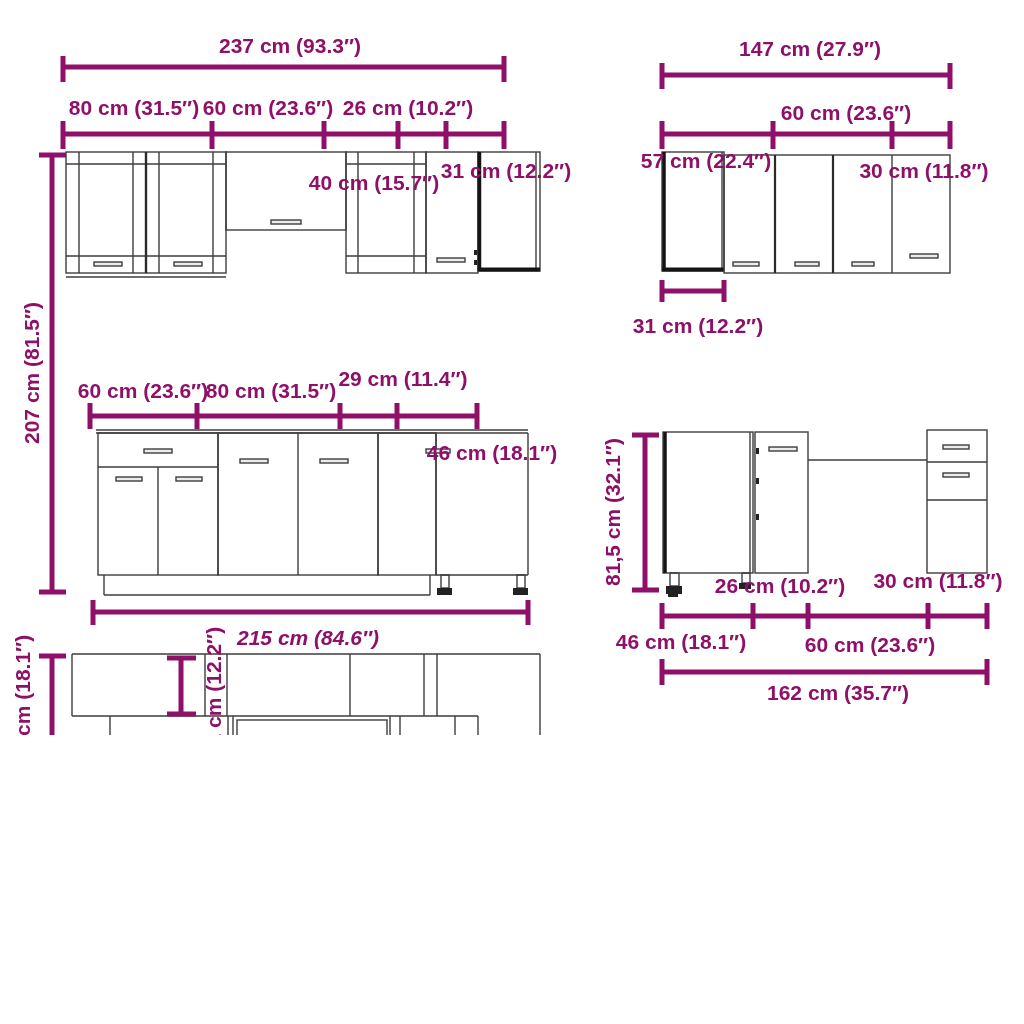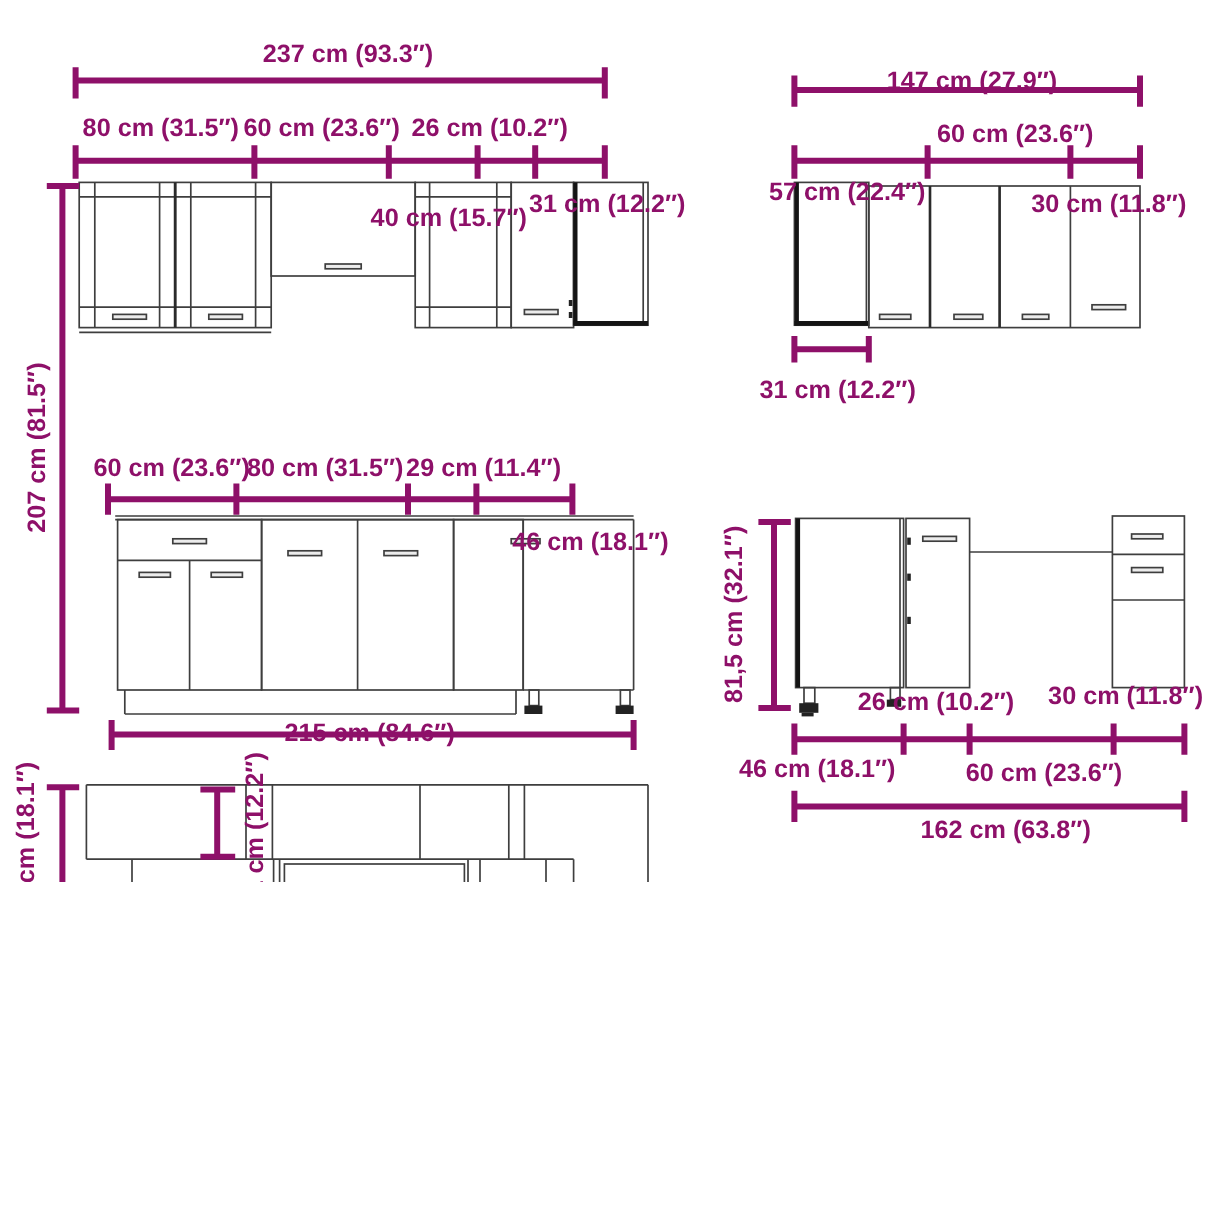--- a/index.html
+++ b/index.html
@@ -23,30 +23,30 @@
   }
   .dim.rot { transform: translate(-50%, -50%) rotate(-90deg); }
   
   .l-tl-total  { left: 290px; top: 45px; }
   .l-tl-80     { left: 134px; top: 107px; }
   .l-tl-60     { left: 268px; top: 107px; }
   .l-tl-40     { left: 374px; top: 170px; margin-top: 12px; }
   .l-tl-26     { left: 408px; top: 107px; }
   .l-tl-31     { left: 506px; top: 170px; }
   .l-left-h    { left: 31px;  top: 373px; }
-  .l-tr-total  { left: 810px; top: 48px; margin-top: 20px; }
+  .l-tr-total  { left: 810px; top: 48px; }
   .l-tr-57     { left: 706px; top: 112px; margin-top: 48px; }
   .l-tr-60     { left: 846px; top: 112px; }
   .l-tr-30     { left: 924px; top: 170px; }
   .l-tr-31     { left: 698px; top: 325px; }
   .l-ml-60     { left: 143px; top: 390px; }
   .l-ml-80     { left: 271px; top: 390px; }
-  .l-ml-29     { left: 403px; top: 390px; }
+  .l-ml-29     { left: 403px; top: 378px; }
   .l-ml-46     { left: 492px; top: 452px; }
-  .l-ml-215    { left: 308px; top: 611px; }
+  .l-ml-215    { left: 308px; top: 637px; font-style: italic; }
   .l-mr-h      { left: 612px; top: 512px; }
   .l-mr-26     { left: 780px; top: 585px; }
   .l-mr-30     { left: 938px; top: 580px; }
   .l-mr-46     { left: 681px; top: 641px; }
   .l-mr-60     { left: 870px; top: 644px; }
   .l-mr-162    { left: 838px; top: 692px; }
   .l-bl-46     { left: 22px;  top: 700px; }
   .l-bl-31     { left: 213px; top: 692px; }
 </style>
 </head>
@@ -214,18 +214,18 @@
   <div class="dim l-ml-80">80 cm (31.5″)</div>
   <div class="dim l-ml-29">29 cm (11.4″)</div>
   <div class="dim l-ml-46">46 cm (18.1″)</div>
   <div class="dim l-ml-215">215 cm (84.6″)</div>
 
   <div class="dim rot l-mr-h">81,5 cm (32.1″)</div>
   <div class="dim l-mr-26">26 cm (10.2″)</div>
   <div class="dim l-mr-30">30 cm (11.8″)</div>
   <div class="dim l-mr-46">46 cm (18.1″)</div>
   <div class="dim l-mr-60">60 cm (23.6″)</div>
-  <div class="dim l-mr-162">162 cm (63.8″)</div>
+  <div class="dim l-mr-162">162 cm (35.7″)</div>
 
   <div class="dim rot l-bl-46">46 cm (18.1″)</div>
   <div class="dim rot l-bl-31">31 cm (12.2″)</div>
 
 </div>
 
 </body></html>

